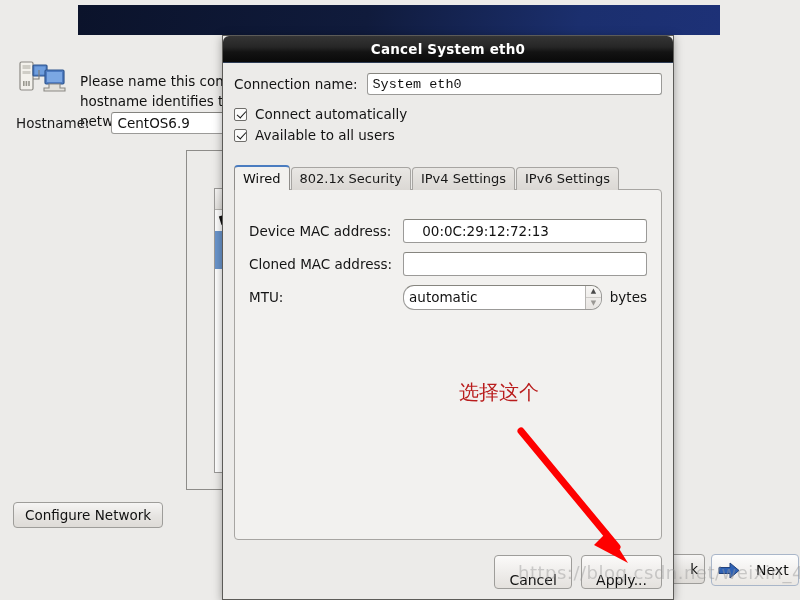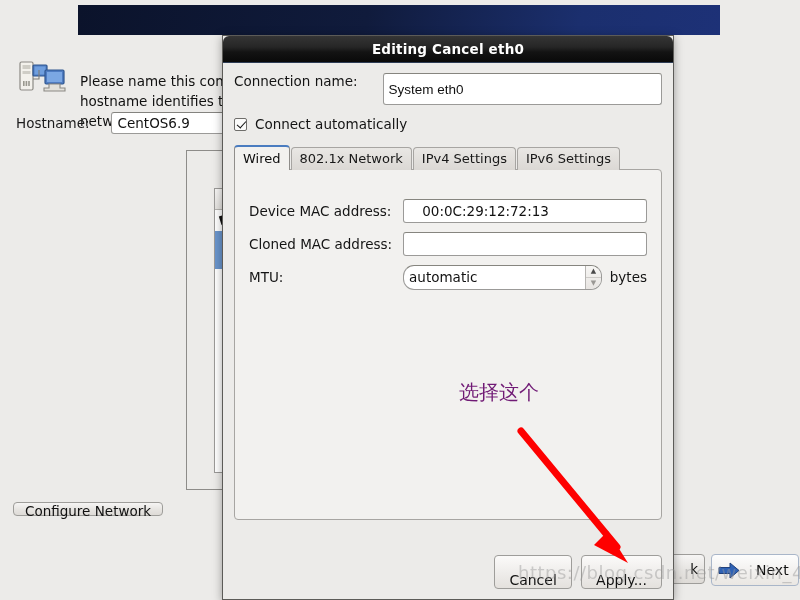--- a/index.html
+++ b/index.html
@@ -62,21 +62,21 @@
     border-radius: 3px;
     background: #ffffff;
     font-family: "DejaVu Sans", "Liberation Sans", sans-serif;
     font-size: 13.5px;
     color: #111;
     box-sizing: border-box;
   }
   #configure-network-btn {
     position: absolute;
     left: 13px; top: 502px;
-    height: 14px;
+    height: 26px;
     padding: 0 11px;
     border: 1px solid #9e9d9a;
     border-radius: 4px;
     background: linear-gradient(180deg, #f6f5f4 0%, #e6e4e1 55%, #dedbd7 100%);
     font-family: "DejaVu Sans", "Liberation Sans", sans-serif;
     font-size: 13.5px;
     color: #111;
     cursor: pointer;
   }
   #next-btn {
@@ -187,34 +187,34 @@
   }
   #dialog-body {
     position: relative;
     padding: 10px 11px 0 11px;
     height: calc(100% - 27px);
     box-sizing: border-box;
   }
 
   .row-conn-name {
     display: flex;
-    align-items: flex-start;
-    gap: 25px;
+    align-items: center;
+    gap: 9px;
     margin-bottom: 9px;
   }
   .field-label { font-size: 13.5px; color: #141414; white-space: nowrap; }
   #connection-name-input {
     flex: 1;
-    height: 32px;
+    height: 22px;
     padding: 0 5px;
     border: 1px solid #9b9a98;
     border-top-color: #86857f;
     border-radius: 3px;
     background: #ffffff;
-    font-family: Liberation Sans, sans-serif;
+    font-family: Liberation Mono, monospace;
     font-size: 13.5px;
     color: #111;
     box-sizing: border-box;
   }
 
   .check-row {
     display: flex;
     align-items: center;
     gap: 8px;
     height: 20px;
@@ -237,21 +237,21 @@
     border: solid #141414;
     border-width: 0 1.6px 1.6px 0;
     transform: rotate(42deg);
   }
   .check-label { font-size: 13.5px; color: #141414; }
 
   
   #tab-strip {
     display: flex;
     align-items: flex-end;
-    margin-top: 11px;
+    margin-top: 20px;
     height: 25px;
     position: relative;
     z-index: 2;
   }
   .tab {
     height: 23px;
     line-height: 22px;
     padding: 0 8px;
     font-size: 13px;
     color: #181818;
@@ -363,21 +363,21 @@
     color: #111;
     cursor: pointer;
   }
 
   
   #annotation-text {
     position: absolute;
     left: 459px; top: 379px;
     font-family: "DejaVu Sans", "Liberation Sans", sans-serif;
     font-size: 20px;
-    color: #701a75;
+    color: #b91c1c;
     z-index: 40;
     white-space: nowrap;
   }
   #annotation-arrow {
     position: absolute;
     left: 495px; top: 415px;
     width: 160px; height: 160px;
     z-index: 40;
     pointer-events: none;
   }
@@ -441,38 +441,42 @@
     <svg width="22" height="17" viewBox="0 0 22 17">
       <path d="M1 5.5 H12 V1 L21 8.5 L12 16 V11.5 H1 Z" fill="#2f62b5" stroke="#21417c" stroke-width="1"></path>
     </svg>
     <span>Next</span>
   </div>
 </div>
 
 <div id="edit-dialog">
 
   <div id="dialog-titlebar">
-    <span id="dialog-title">Editing Cancel eth0</span>
+    <span id="dialog-title">Cancel System eth0</span>
   </div>
 
   <div id="dialog-body">
 
     <div class="row-conn-name">
       <span class="field-label">Connection name:</span>
       <input id="connection-name-input" type="text" value="System eth0" style="">
     </div>
 
     <div class="check-row">
       <span class="checkbox checked"></span>
       <span class="check-label">Connect automatically</span>
     </div>
+    <div class="check-row">
+      <span class="checkbox checked"></span>
+      <span class="check-label">Available to all users</span>
+    </div>
 
     <div id="tab-strip">
       <div class="tab active">Wired</div>
-      <div class="tab">802.1x Network</div>
+      <div class="tab">802.1x Security</div>
       <div class="tab">IPv4 Settings</div>
       <div class="tab">IPv6 Settings</div>
     </div>
 
     <div id="tab-panel">
 
       <div class="form-row">
         <span class="field-label">Device MAC address:</span>
         <input id="device-mac-input" class="text-input" type="text" value="00:0C:29:12:72:13" style="">
       </div>

